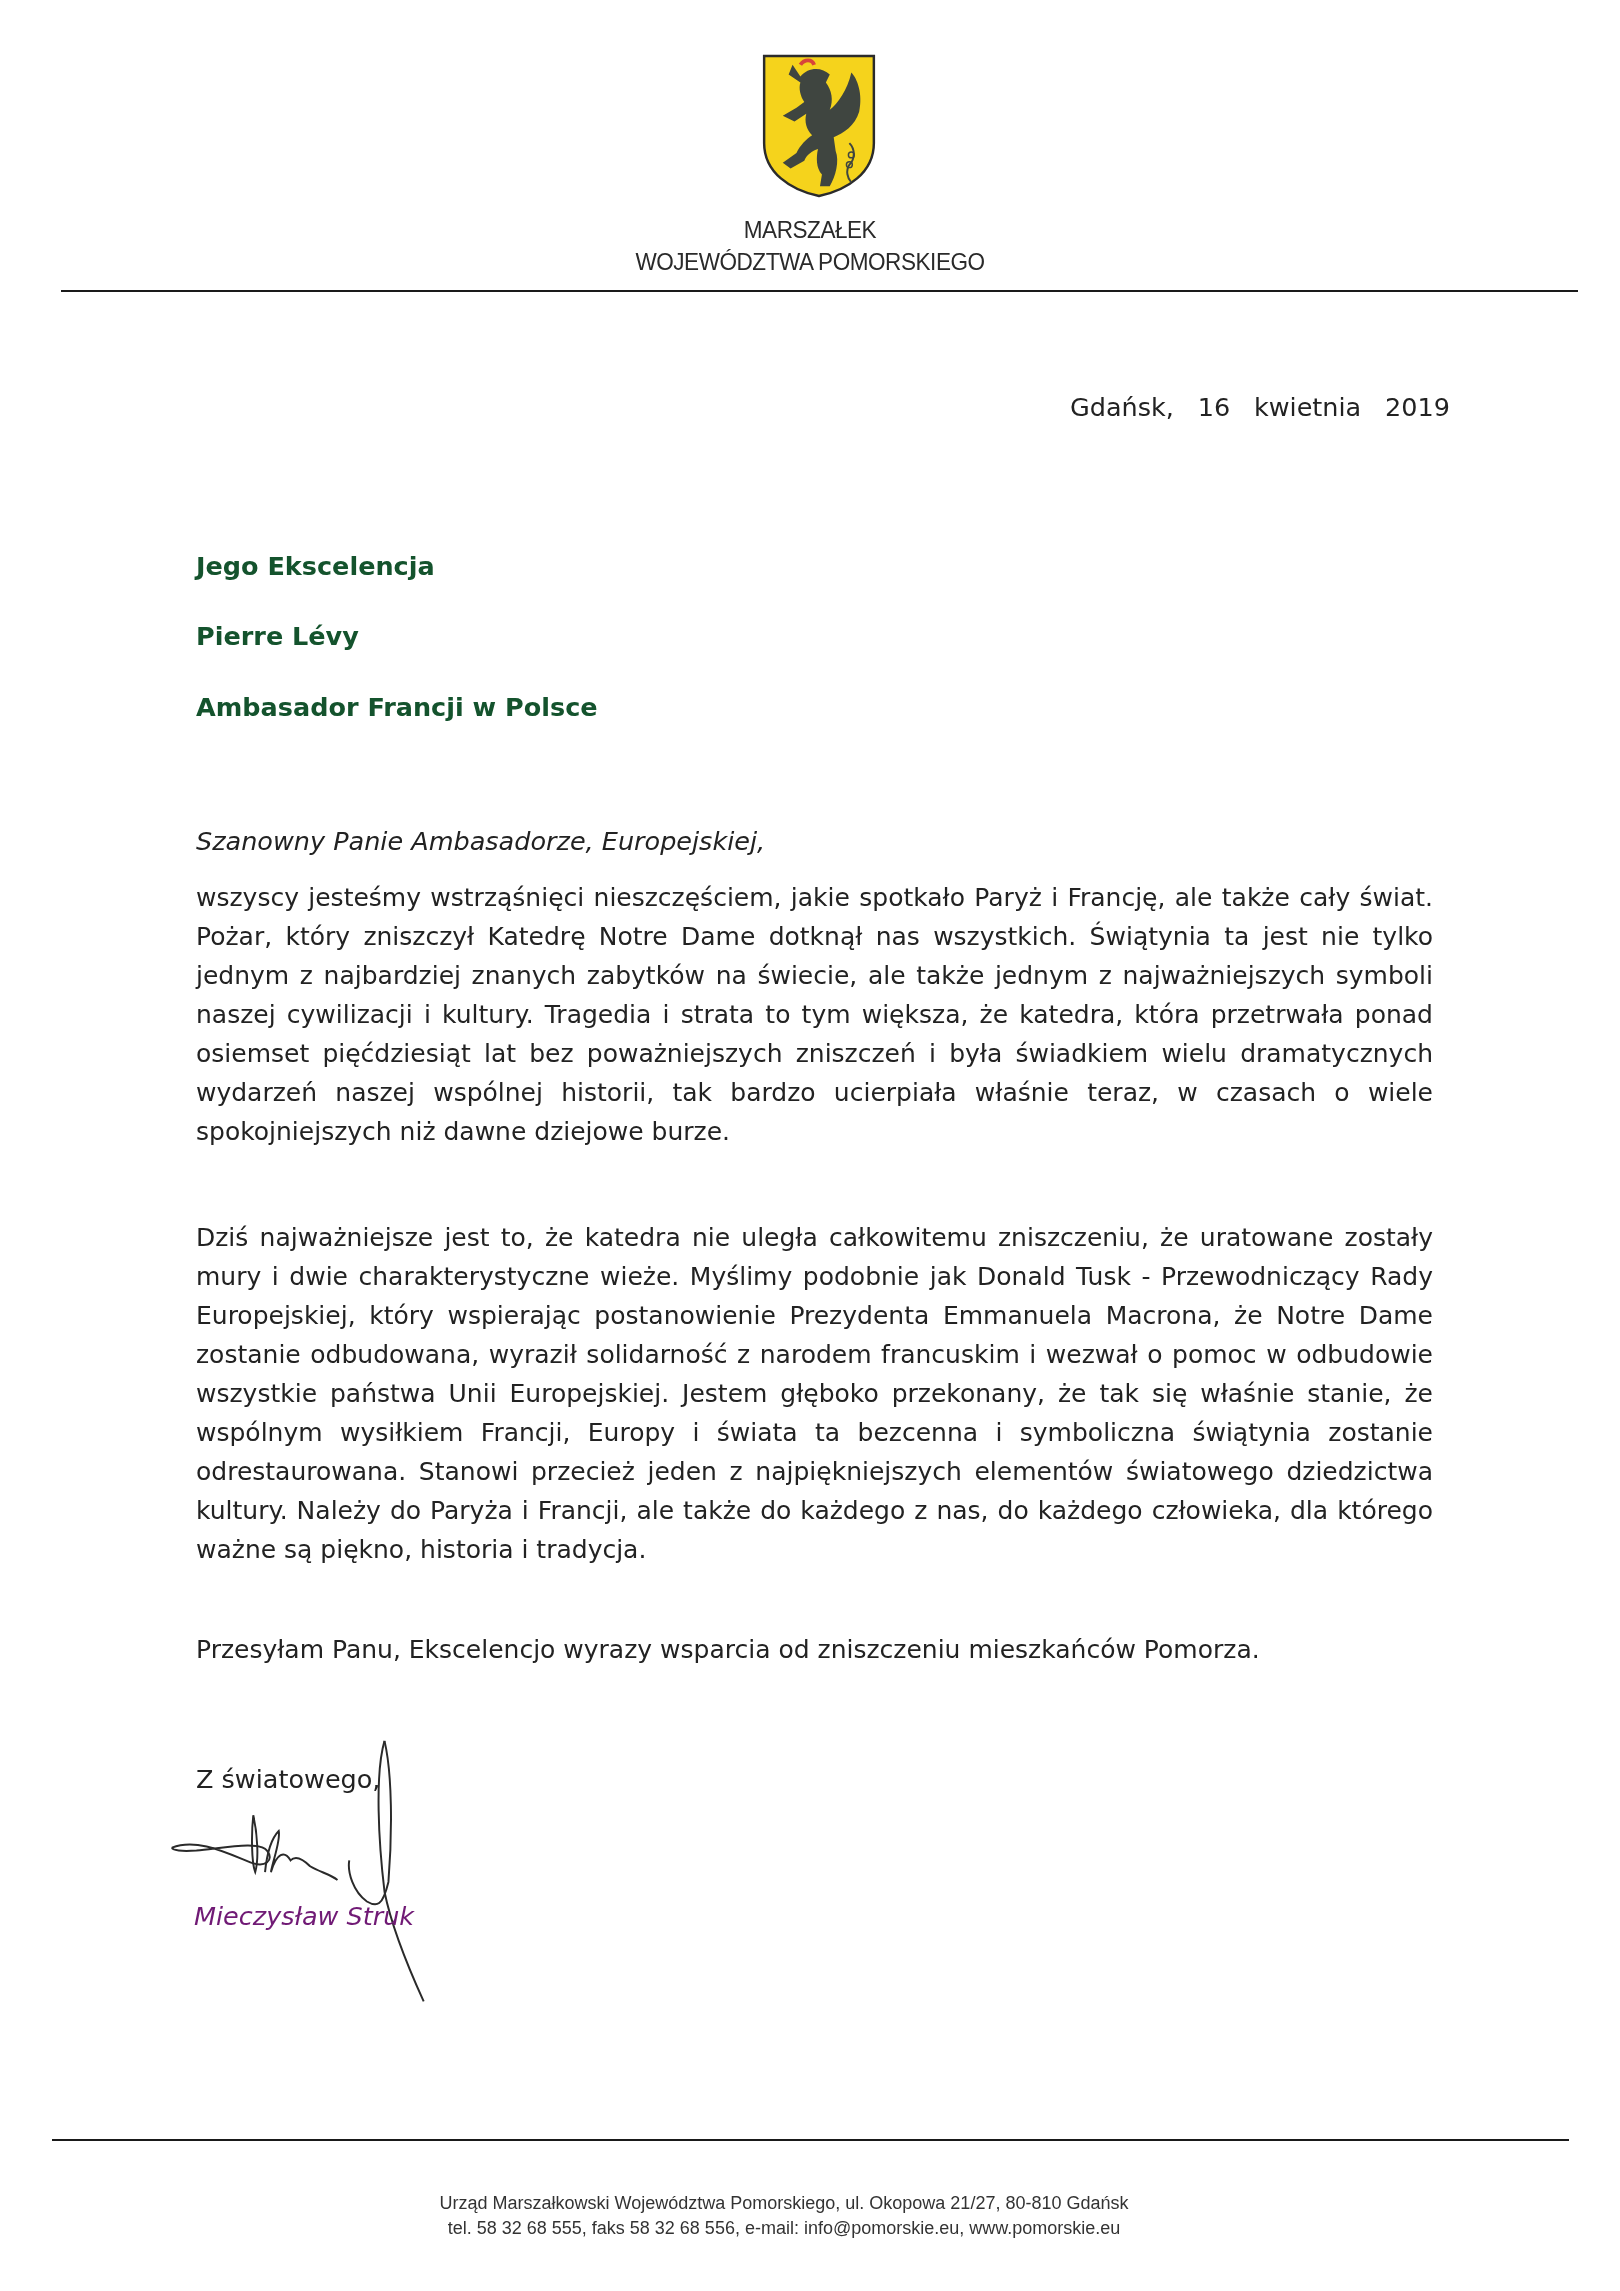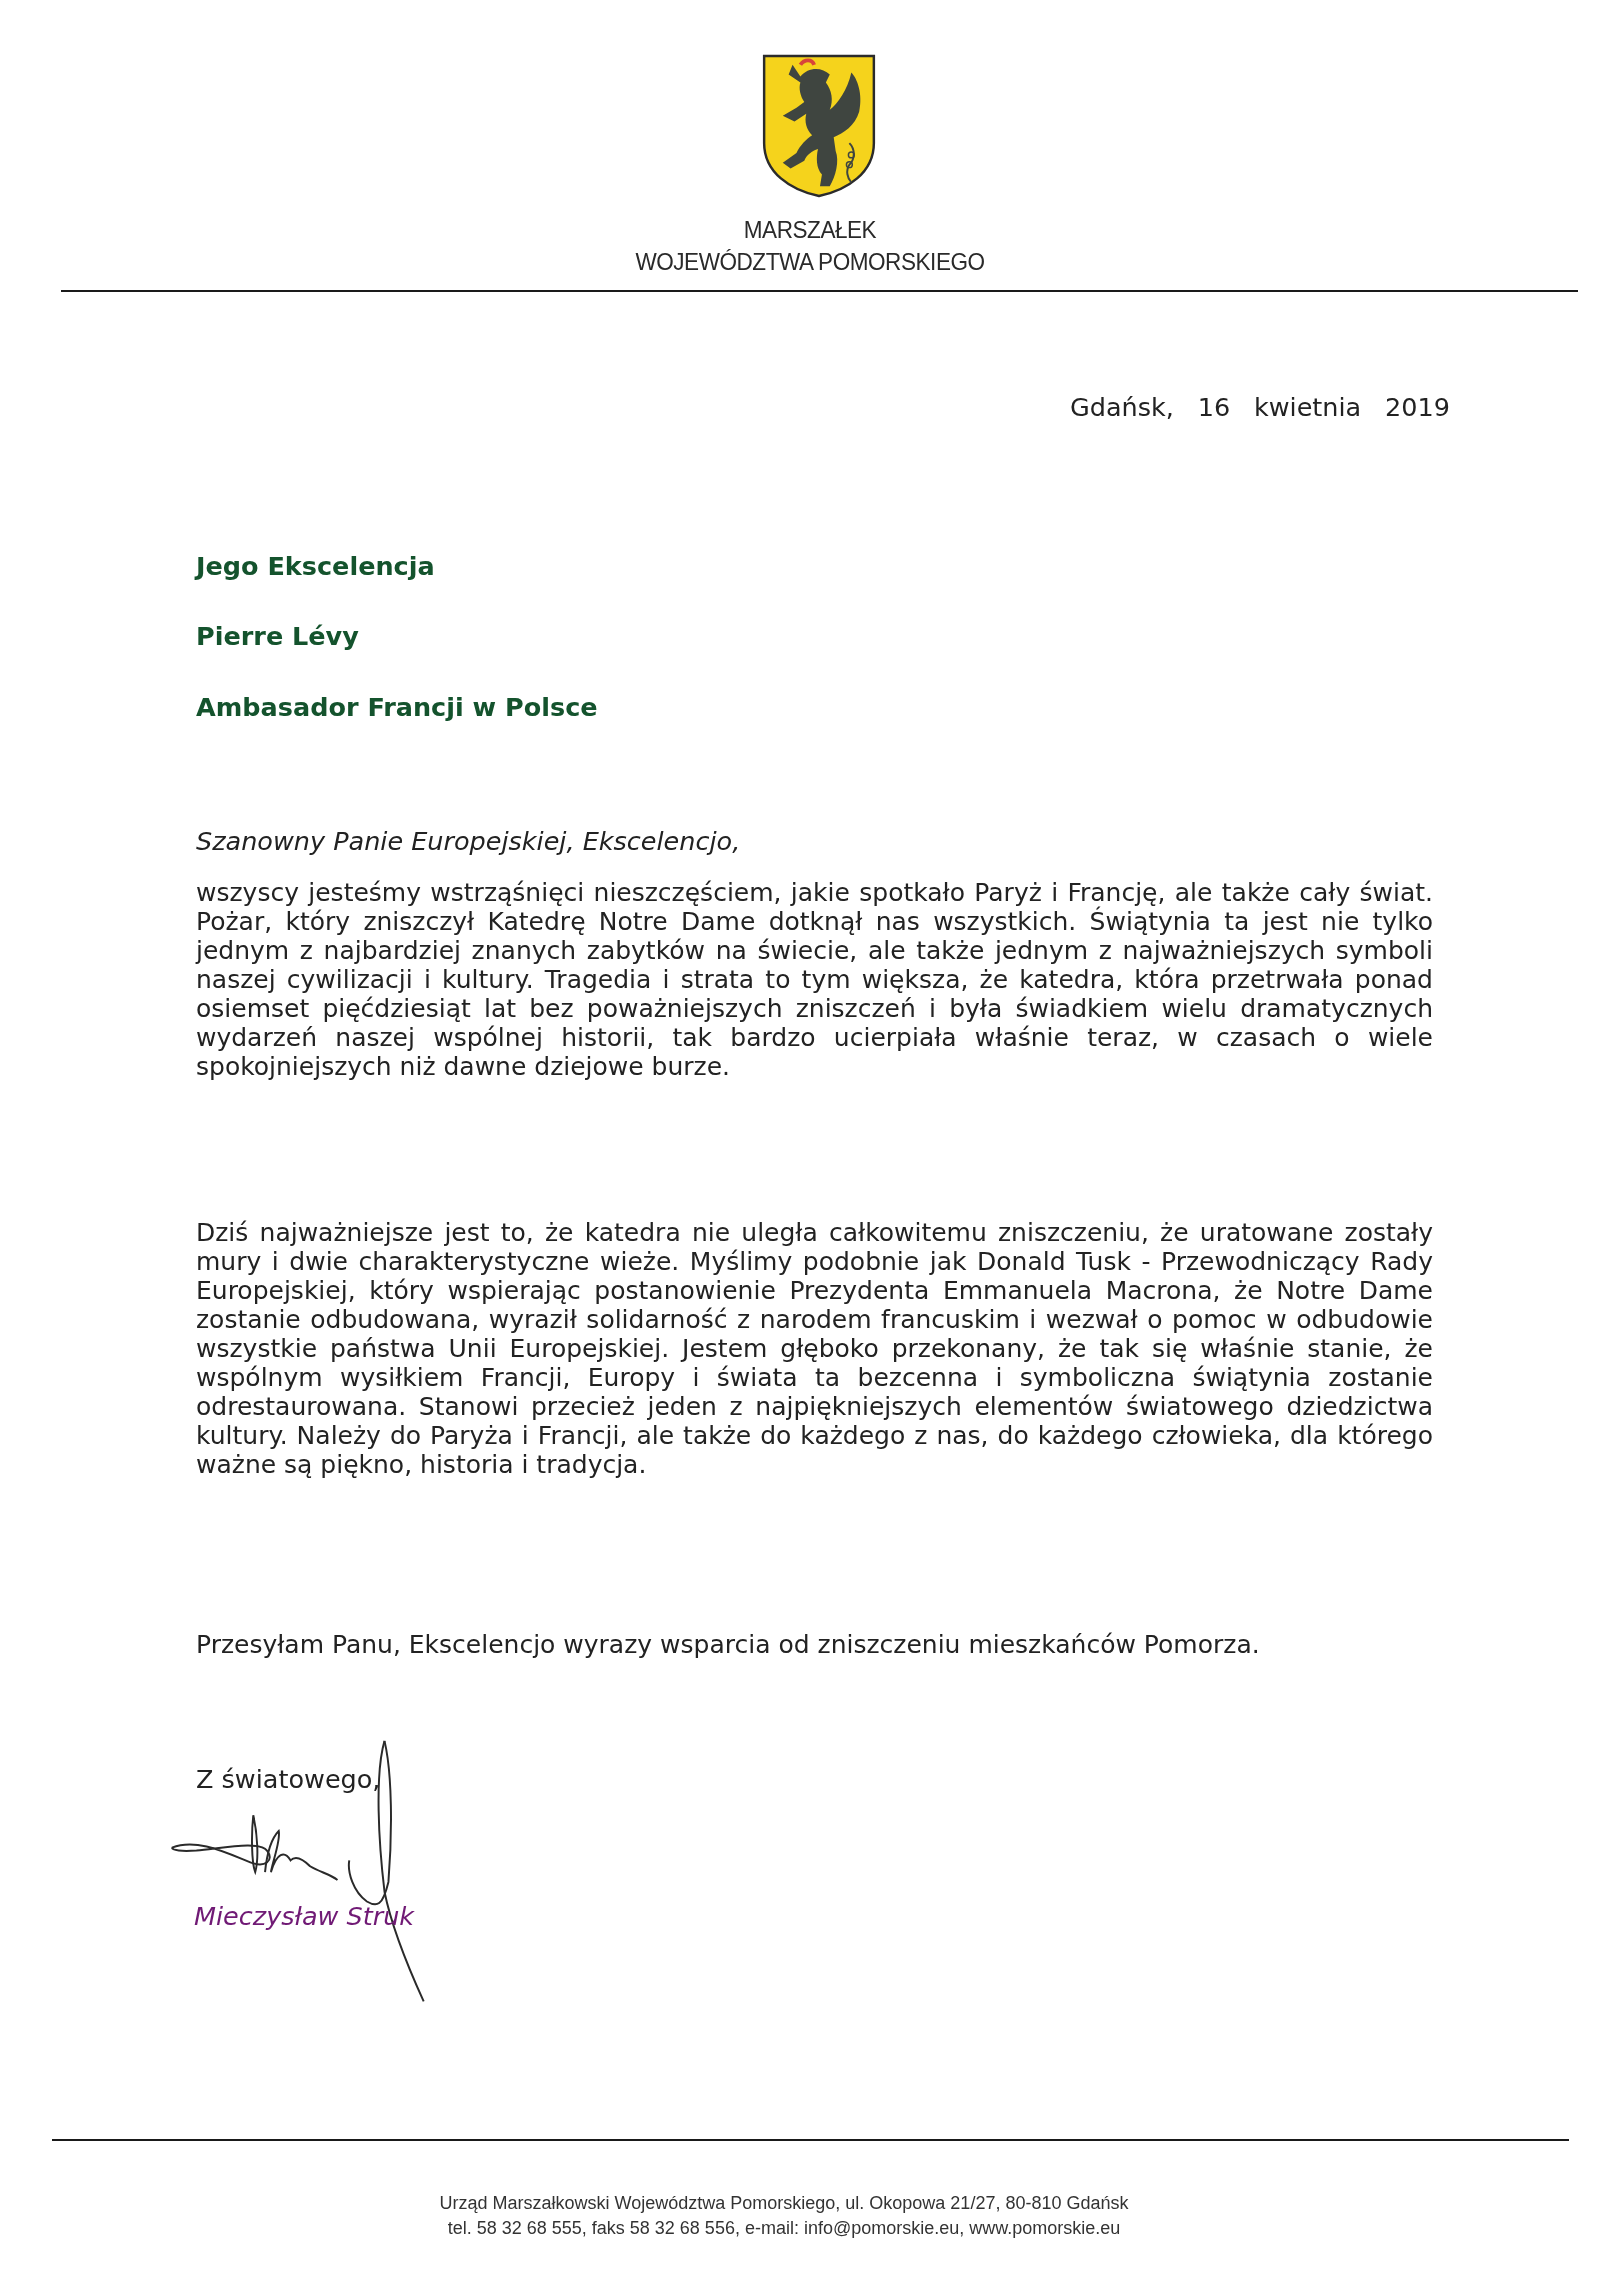--- a/index.html
+++ b/index.html
@@ -24,21 +24,21 @@
     
     .addr { left: 196px; font-size: 25.5px; font-weight: bold; color: #14532d; }
     .addr1 { top: 551px; }
     .addr2 { top: 621px; }
     .addr3 { top: 692px; }
 
     
     .salutation { left: 196px; top: 826px; font-size: 25.5px; font-style: italic; color: #222; }
 
     
-    .para { left: 196px; width: 1237px; font-size: 25px; line-height: 29px;
+    .para { left: 196px; width: 1237px; font-size: 25px; line-height: 39px;
             text-align: justify; color: #222; }
     .para1 { top: 878px; }
     .para2 { top: 1218px; }
     .para3 { top: 1630px; text-align: left; }
 
     
     .closing { left: 196px; top: 1764px; font-size: 25.5px; color: #222; }
     .signer { left: 194px; top: 1901px; font-size: 25.5px; font-style: italic; color: #701a75; }
     .signature { left: 157px; top: 1735px; width: 314px; height: 284px; }
 
@@ -64,21 +64,21 @@
 <div class="abs org-line1">MARSZAŁEK</div>
 <div class="abs org-line2">WOJEWÓDZTWA POMORSKIEGO</div>
 <div class="abs rule-top"></div>
 
 <div class="abs date">Gdańsk, 16 kwietnia 2019</div>
 
 <div class="abs addr addr1">Jego Ekscelencja</div>
 <div class="abs addr addr2">Pierre Lévy</div>
 <div class="abs addr addr3">Ambasador Francji w Polsce</div>
 
-<div class="abs salutation">Szanowny Panie Europejskiej, Ekscelencjo,</div>
+<div class="abs salutation">Szanowny Panie Ambasadorze, Europejskiej,</div>
 
 <div class="abs para para1">wszyscy jesteśmy wstrząśnięci nieszczęściem, jakie spotkało Paryż i Francję, ale także cały świat. Pożar, który zniszczył Katedrę Notre Dame dotknął nas wszystkich. Świątynia ta jest nie tylko jednym z najbardziej znanych zabytków na świecie, ale także jednym z najważniejszych symboli naszej cywilizacji i kultury. Tragedia i strata to tym większa, że katedra, która przetrwała ponad osiemset pięćdziesiąt lat bez poważniejszych zniszczeń i  była świadkiem wielu dramatycznych wydarzeń naszej wspólnej historii, tak bardzo ucierpiała właśnie teraz, w czasach o wiele spokojniejszych niż dawne dziejowe burze.</div>
 <div class="abs para para2">Dziś najważniejsze jest to, że katedra nie uległa całkowitemu zniszczeniu, że uratowane zostały mury i dwie charakterystyczne wieże. Myślimy podobnie jak Donald Tusk - Przewodniczący Rady Europejskiej, który wspierając postanowienie Prezydenta Emmanuela Macrona, że Notre Dame zostanie odbudowana, wyraził solidarność z narodem francuskim i wezwał o pomoc w odbudowie wszystkie państwa Unii Europejskiej. Jestem głęboko przekonany, że tak się właśnie stanie, że wspólnym wysiłkiem Francji, Europy i świata ta bezcenna i symboliczna świątynia zostanie odrestaurowana. Stanowi przecież jeden z najpiękniejszych elementów światowego dziedzictwa kultury. Należy do Paryża i  Francji, ale także do każdego z nas, do każdego człowieka, dla którego ważne są piękno, historia i tradycja.</div>
 <div class="abs para para3">Przesyłam Panu, Ekscelencjo wyrazy wsparcia od zniszczeniu mieszkańców Pomorza.</div>
 
 <div class="abs closing">Z światowego,</div>
 <svg class="abs signature" viewBox="0 0 320 290">
   <path d="M15 115 C40 105 70 120 95 130 C110 136 120 128 112 118 C104 108 70 115 40 118 C25 119 15 118 15 115" fill="none" stroke="#2a2a2a" stroke-width="2"></path>
   <path d="M98 82 C96 100 96 130 100 140 C104 126 102 100 98 82" fill="none" stroke="#2a2a2a" stroke-width="2"></path>
   <path d="M110 140 C112 120 116 106 124 98 C126 108 118 128 116 140 C122 120 130 118 136 128 C142 122 150 128 156 134 C166 140 176 142 184 148" fill="none" stroke="#2a2a2a" stroke-width="2"></path>

